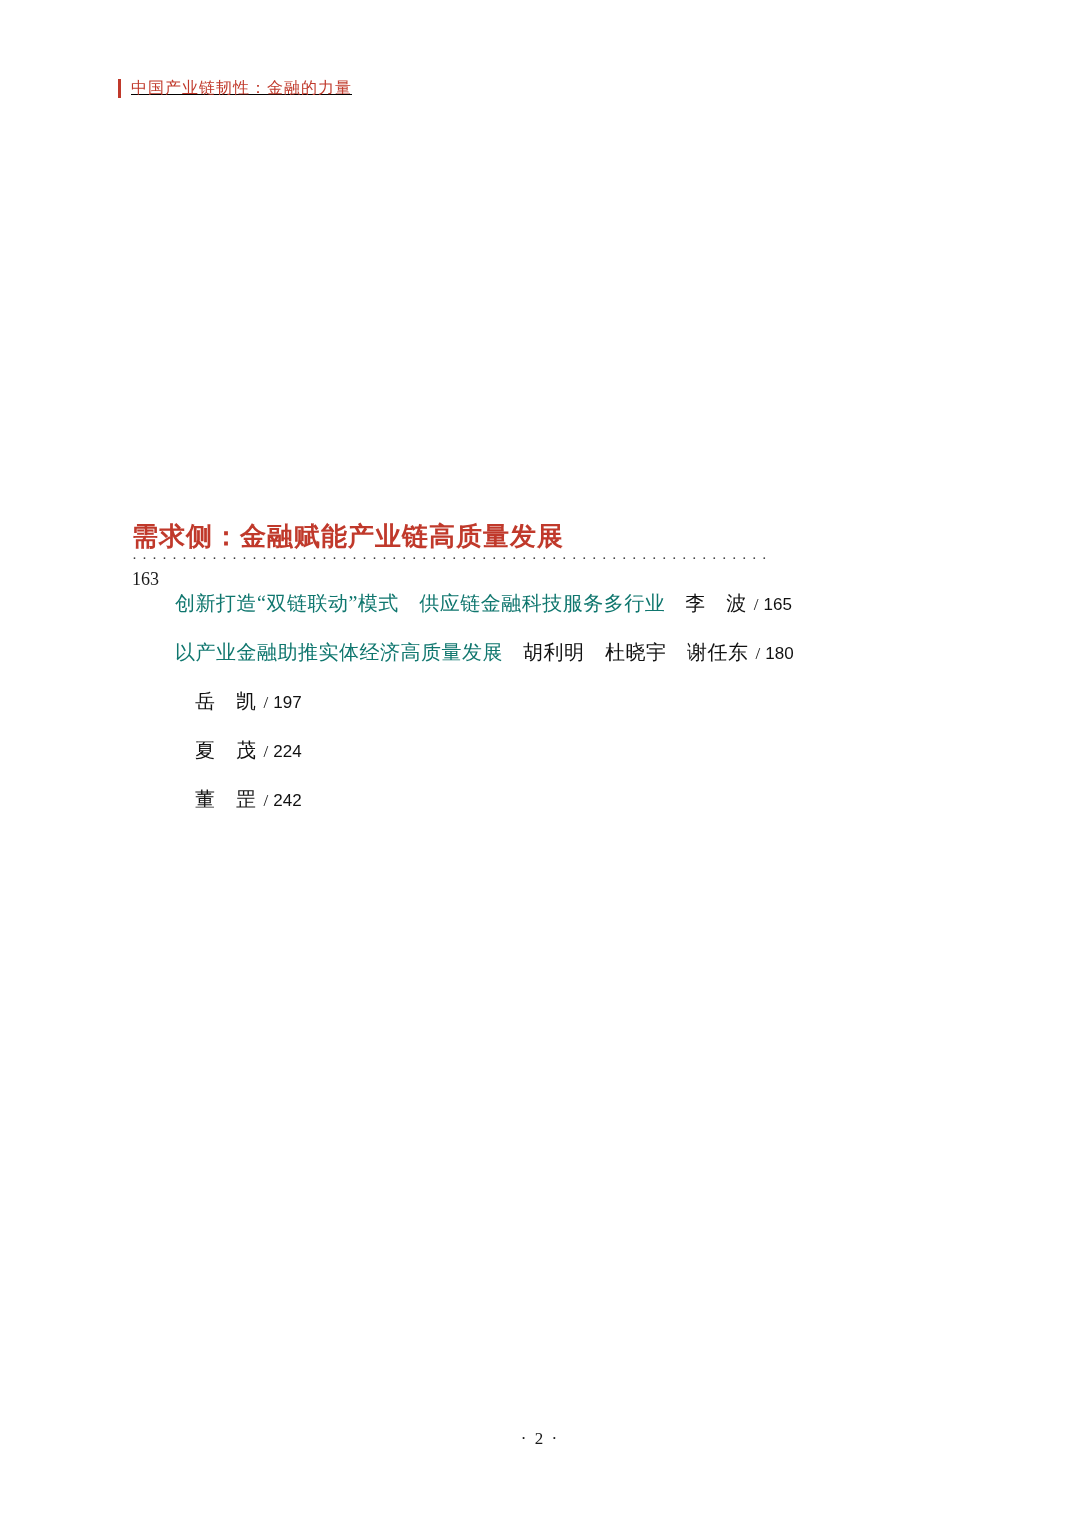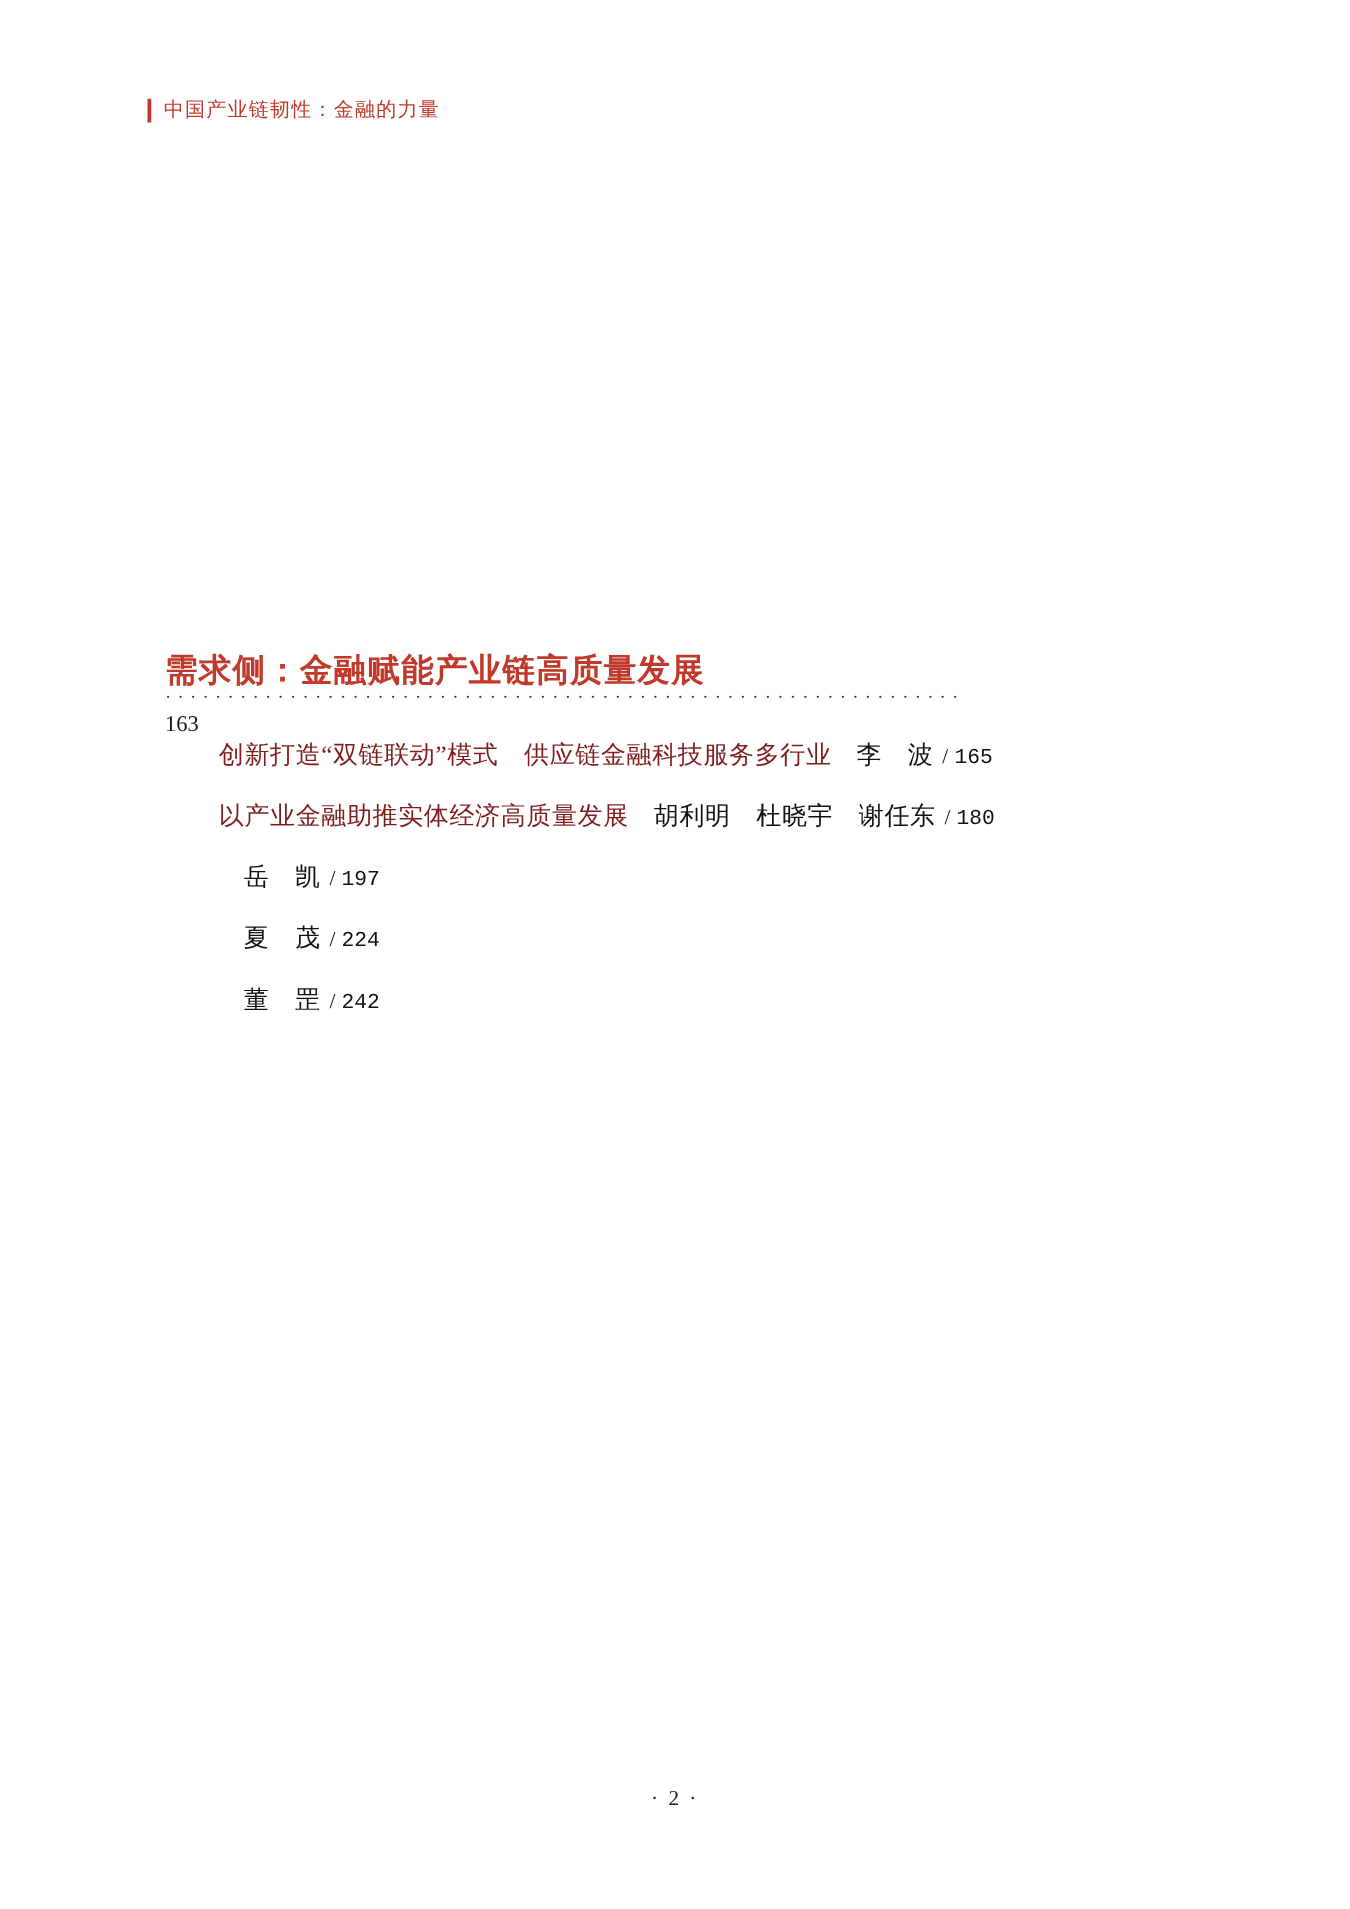--- a/index.html
+++ b/index.html
@@ -20,20 +20,21 @@
   }
 
   
   .running-header {
     position: absolute;
     top: 78px;
     left: 118px;
     display: flex;
     align-items: center;
     gap: 10px;
+    text-decoration: underline;
   }
   .header-rule {
     width: 3px;
     height: 19px;
     background: #c0392b;
     display: block;
   }
   .header-title {
     font-size: 16px;
     color: #c0392b;
@@ -91,38 +92,38 @@
     width: 800px;
   }
   .entry {
     display: flex;
     align-items: baseline;
     margin-bottom: 22px;
     white-space: nowrap;
   }
   .entry-title {
     font-size: 20px;
-    color: #7f1d1d;
+    color: #0f766e;
     letter-spacing: 0.5px;
   }
   .entry-authors {
     font-size: 20px;
     color: #111111;
     letter-spacing: 0.5px;
     margin-left: 20px;
   }
   .entry-sep {
     font-size: 17px;
     color: #111111;
     margin: 0 5px 0 7px;
   }
   .entry-page {
     font-size: 17px;
     color: #111111;
-    font-family: Liberation Mono, monospace;
+    font-family: Liberation Sans, sans-serif;
   }
 
   
   .folio {
     position: absolute;
     bottom: 78px;
     left: 0;
     width: 100%;
     text-align: center;
     font-size: 17px;

